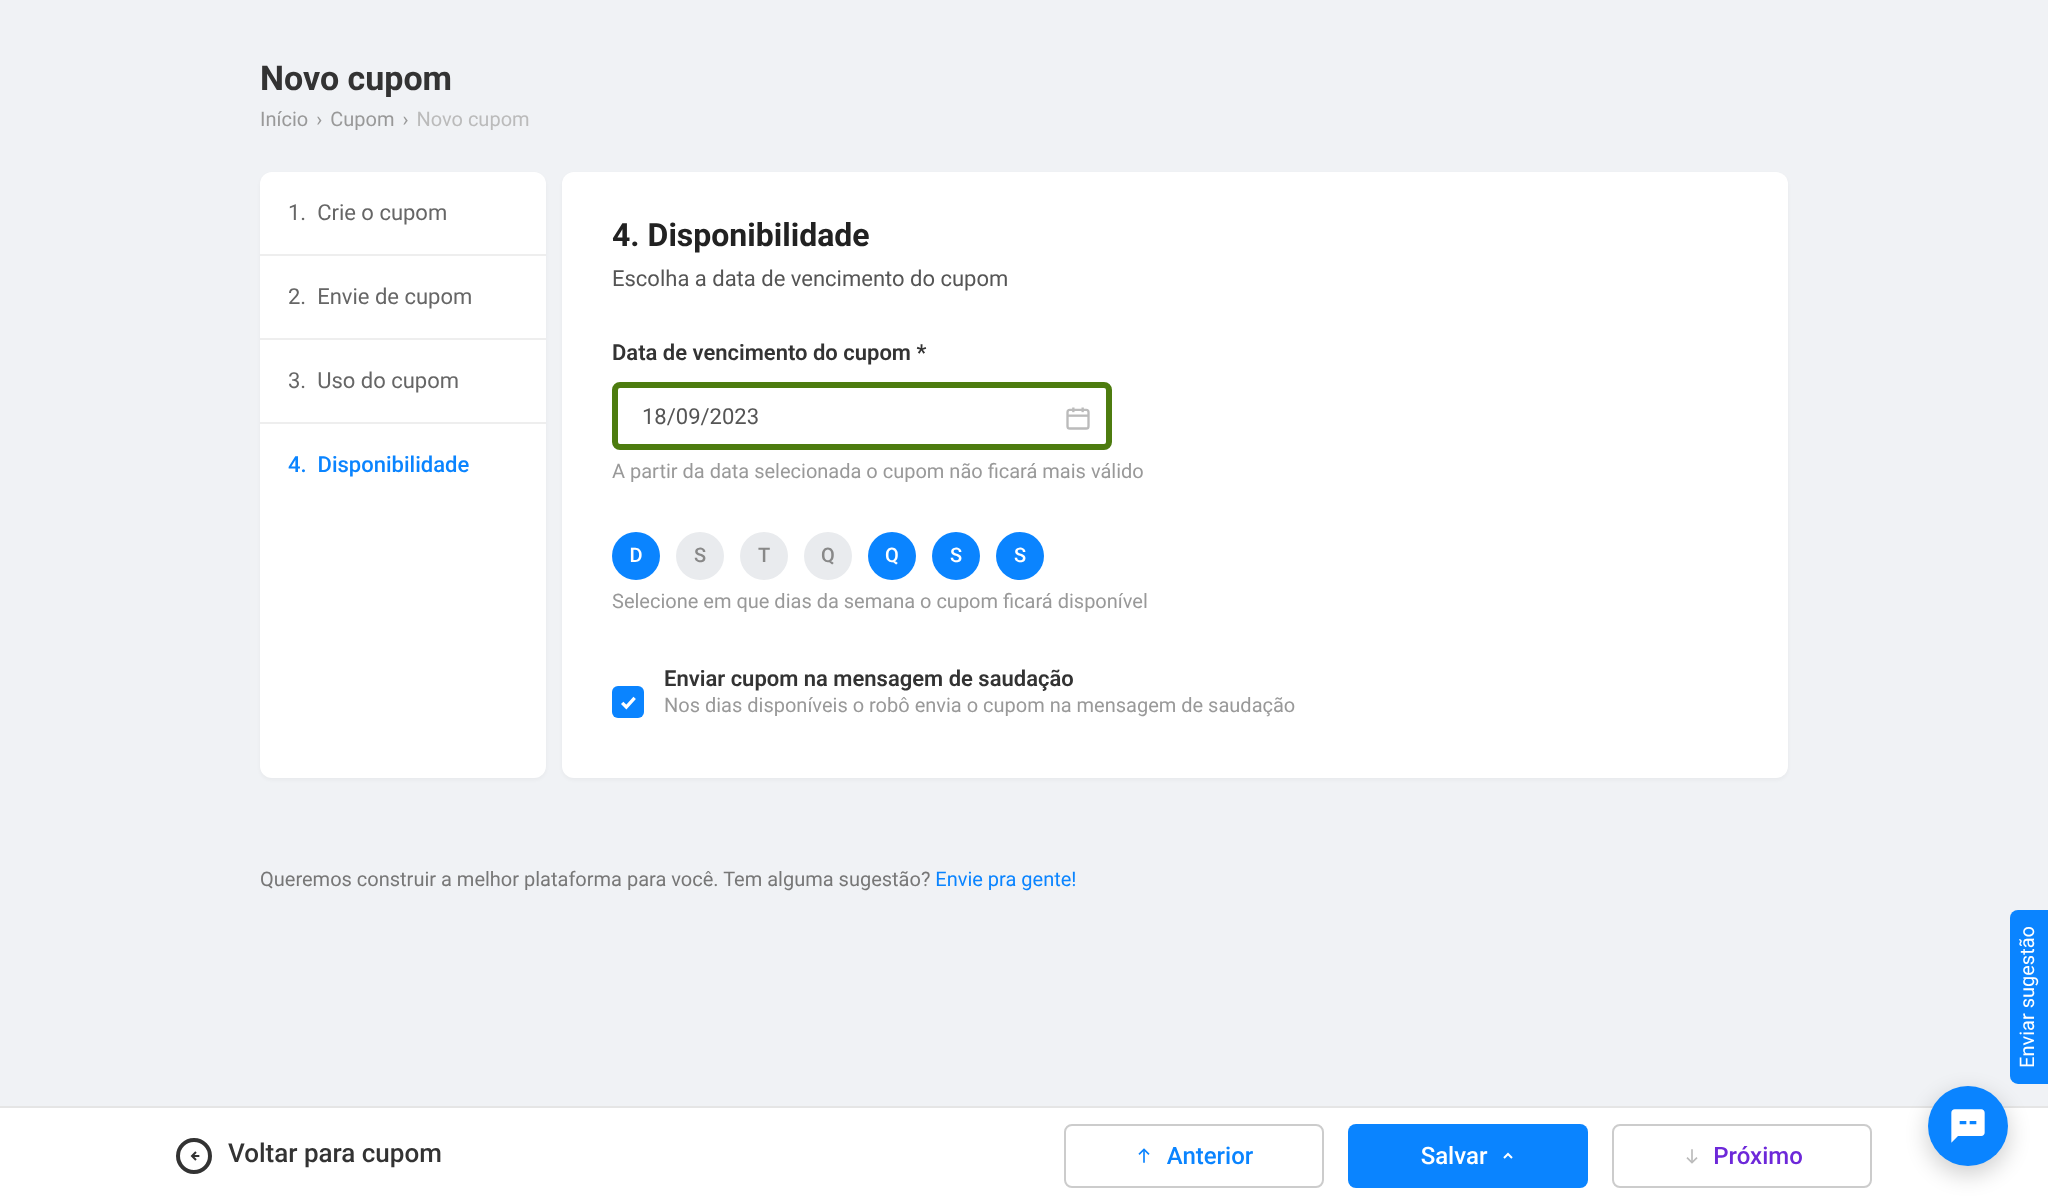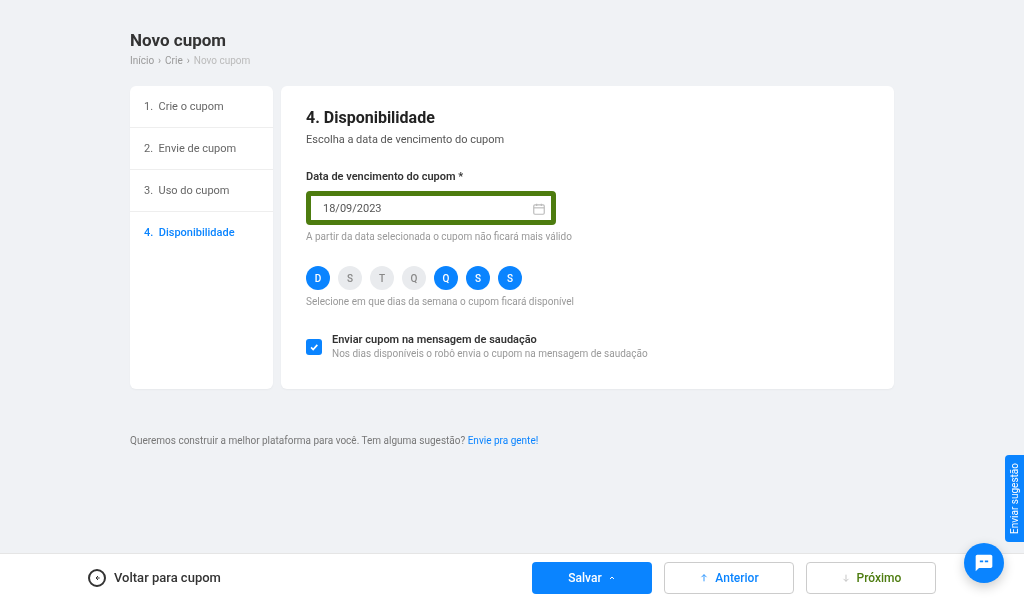--- a/index.html
+++ b/index.html
@@ -90,21 +90,21 @@
       margin-bottom: 8px;
       display: block;
     }
     .date-input-wrap {
       position: relative;
       width: 250px;
     }
     .date-input {
       width: 100%;
       height: 34px;
-      border: 5px solid #4d7c0f;
+      border: 3px solid #4d7c0f;
       border-radius: 4px;
       padding: 0 12px;
       font-size: 11px;
       color: #555;
       outline: none;
     }
     .calendar-icon {
       position: absolute;
       right: 10px;
       top: 50%;
@@ -141,21 +141,21 @@
       background: #0a84ff;
       color: #fff;
     }
     .day-circle.unselected {
       background: #e9ebee;
       color: #888;
     }
     .checkbox-row {
       margin-top: 26px;
       display: flex;
-      align-items: center;
+      align-items: flex-end;
       gap: 10px;
     }
     .checkbox {
       width: 16px;
       height: 16px;
       background: #0a84ff;
       border-radius: 3px;
       display: flex;
       align-items: center;
       justify-content: center;
@@ -250,21 +250,21 @@
       color: #fff;
       min-width: 120px;
     }
     .btn-outline {
       background: #fff;
       border: 1px solid #ccc;
       color: #0a84ff;
       min-width: 130px;
     }
     .btn-outline.disabled {
-      color: #4d7c0f;
+      color: #6d28d9;
       cursor: default;
     }
     .chevron-up {
       width: 8px;
       height: 8px;
     }
     .side-tab {
       position: absolute;
       right: 0;
       top: 455px;
@@ -298,21 +298,21 @@
     }
   </style>
 </head>
 <body>
 
 <div class="page-container">
   <h1 class="page-title">Novo cupom</h1>
   <div class="breadcrumb">
     <a href="#">Início</a>
     <span>›</span>
-    <a href="#">Crie</a>
+    <a href="#">Cupom</a>
     <span>›</span>
     <span class="current">Novo cupom</span>
   </div>
 
   <div class="main-layout">
     <div class="sidebar">
       <div class="sidebar-item">
         <span>1.</span>&nbsp;&nbsp;<span>Crie o cupom</span>
       </div>
       <div class="sidebar-item">
@@ -380,32 +380,32 @@
   <a class="back-link">
     <span class="back-arrow">
       <svg viewBox="0 0 24 24" fill="none" stroke="#333" stroke-width="3">
           <polyline points="15 6 9 12 15 18"></polyline>
           <line x1="9" y1="12" x2="20" y2="12"></line>
         </svg>
     </span>
     <span>Voltar para cupom</span>
   </a>
   <div class="footer-buttons">
-    <button class="btn btn-primary">
-      <span>Salvar</span>
-      <svg class="chevron-up" viewBox="0 0 24 24" fill="none" stroke="#fff" stroke-width="3">
-          <polyline points="6 15 12 9 18 15"></polyline>
-        </svg>
-    </button>
     <button class="btn btn-outline">
       <svg viewBox="0 0 24 24" width="10" height="10" fill="none" stroke="#0a84ff" stroke-width="2">
           <line x1="12" y1="20" x2="12" y2="4"></line>
           <polyline points="6 10 12 4 18 10"></polyline>
         </svg>
       <span>Anterior</span>
+    </button>
+    <button class="btn btn-primary">
+      <span>Salvar</span>
+      <svg class="chevron-up" viewBox="0 0 24 24" fill="none" stroke="#fff" stroke-width="3">
+          <polyline points="6 15 12 9 18 15"></polyline>
+        </svg>
     </button>
     <button class="btn btn-outline disabled">
       <svg viewBox="0 0 24 24" width="10" height="10" fill="none" stroke="#bbb" stroke-width="2">
           <line x1="12" y1="4" x2="12" y2="20"></line>
           <polyline points="6 14 12 20 18 14"></polyline>
         </svg>
       <span>Próximo</span>
     </button>
   </div>
 </div>

